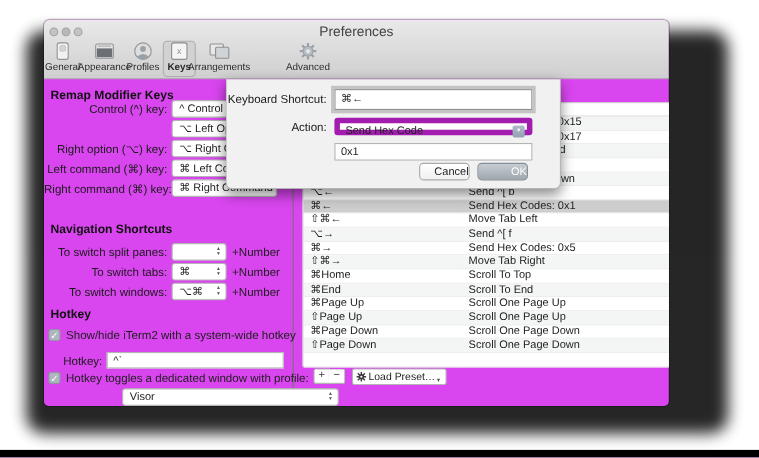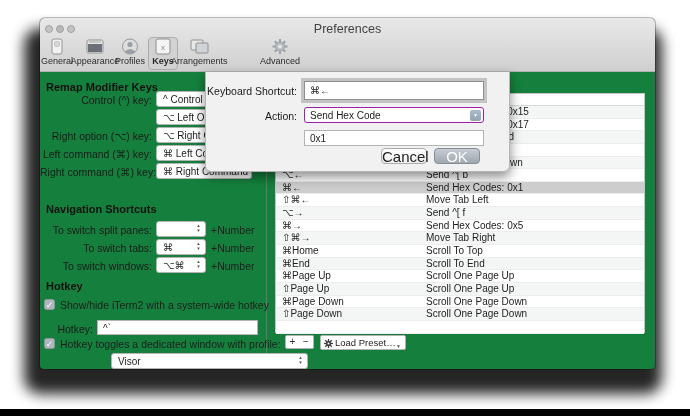--- a/index.html
+++ b/index.html
@@ -2,21 +2,21 @@
 <html><head>
 <meta charset="utf-8">
 <style>
   * { margin:0; padding:0; box-sizing:border-box; }
   html,body { width:690px; height:416px; }
   body { font-family:"Liberation Sans","DejaVu Sans",sans-serif; background:#fff; position:relative; overflow:hidden; color:#1d1d1d; }
 
   .win-shadow { position:absolute; left:24px; top:28px; width:638px; height:366px; background:#000; border-radius:16px; filter:blur(7px); opacity:.85; }
   .bottom-band { position:absolute; left:0; top:409px; width:690px; height:7px; background:#000; }
 
-  .window { position:absolute; left:40px; top:18px; width:615px; height:351px; background:#15803d; border-radius:5px 5px 4px 4px; overflow:hidden; box-shadow:0 0 0 1px rgba(0,0,0,.25); }
+  .window { position:absolute; left:40px; top:18px; width:568px; height:351px; background:#d946ef; border-radius:5px 5px 4px 4px; overflow:hidden; box-shadow:0 0 0 1px rgba(0,0,0,.25); }
 
   
   .chrome { position:absolute; left:0; top:0; width:100%; height:54px; background:linear-gradient(#e9e9e9,#cfcfcf); border-bottom:1px solid #b2b2b2; }
   .traffic { position:absolute; top:7px; width:8px; height:8px; border-radius:50%; background:#c3c3c3; border:1px solid #a2a2a2; }
   .t1{left:5px;} .t2{left:16px; background:#b8b8b8;} .t3{left:27px;}
   .win-title { position:absolute; left:0; top:4px; width:100%; text-align:center; font-size:12.5px; color:#424242; }
 
   .tb-item { position:absolute; top:19px; width:56px; height:34px; text-align:center; }
   .tb-item .ticon { display:block; margin:1px auto 0; width:22px; height:17px; }
   .tb-item .tlabel { display:block; font-size:9px; color:#2b2b2b; margin-top:1px; white-space:nowrap; }
@@ -54,24 +54,24 @@
   .ft-plus{left:245px; border-radius:2px 0 0 2px;} .ft-minus{left:259px; border-left:none; border-radius:0 2px 2px 0;}
   .ft-preset { position:absolute; left:280px; top:317px; width:86px; height:15px; background:#fff; border:1px solid #b3b3b3; border-radius:2px; font-size:9.5px; line-height:13px; white-space:nowrap; }
   .ft-preset svg { vertical-align:-2px; margin:0 2px 0 3px; }
   .ft-preset .pchev { position:absolute; right:4px; top:4px; font-size:5px; color:#555; }
 
   
   .sheet { position:absolute; left:165px; top:54px; width:305px; height:100px; background:#f1f1f2; border:1px solid #b5b5b5; border-top:none; border-radius:0 0 6px 6px; box-shadow:0 5px 12px rgba(0,0,0,.45); z-index:5; }
   .sh-label { position:absolute; font-size:10.5px; text-align:right; right:212px; white-space:nowrap; color:#1a1a1a;padding-left:42px; }
   .sh-field { position:absolute; left:98px; width:180px; background:#fff; font-size:10px; padding:2px 0 0 5px; white-space:nowrap; }
   .sh-shortcut { top:9px; height:19px; border:1px solid #8f8f8f; outline:3px solid #c3c3c3; padding-top:3px; }
-  .sh-popup { top:35px; height:16px; border:1px solid #a21caf; border-radius:3px; }
+  .sh-popup { top:35px; height:16px; border:5px solid #a21caf; border-radius:3px; }
   .sh-popcap { position:absolute; right:2px; top:2px; width:11px; height:11px; border-radius:2px; background:linear-gradient(#aebbc9,#93a2b2); color:#fff; font-size:5px; line-height:11px; text-align:center; }
   .sh-param { top:58px; height:16px; border:1px solid #b4b4b4; }
-  .sh-btn { position:absolute; top:76px; width:46px; height:16px; border-radius:4px; font-size:15px; text-align:center; line-height:15px; }
+  .sh-btn { position:absolute; top:76px; width:46px; height:16px; border-radius:4px; font-size:10px; text-align:right; line-height:15px; }
   .sh-cancel { left:175px; background:linear-gradient(#ffffff,#f0f0f0); border:1px solid #ababab; color:#222; }
   .sh-ok { left:228px; background:linear-gradient(#c7cdd3,#9fa7af); border:1px solid #868e96; color:#fdfdfd; }
 </style>
 </head>
 <body>
 
 <div class="win-shadow"></div>
 <div class="bottom-band"></div>
 
 <div class="window">

